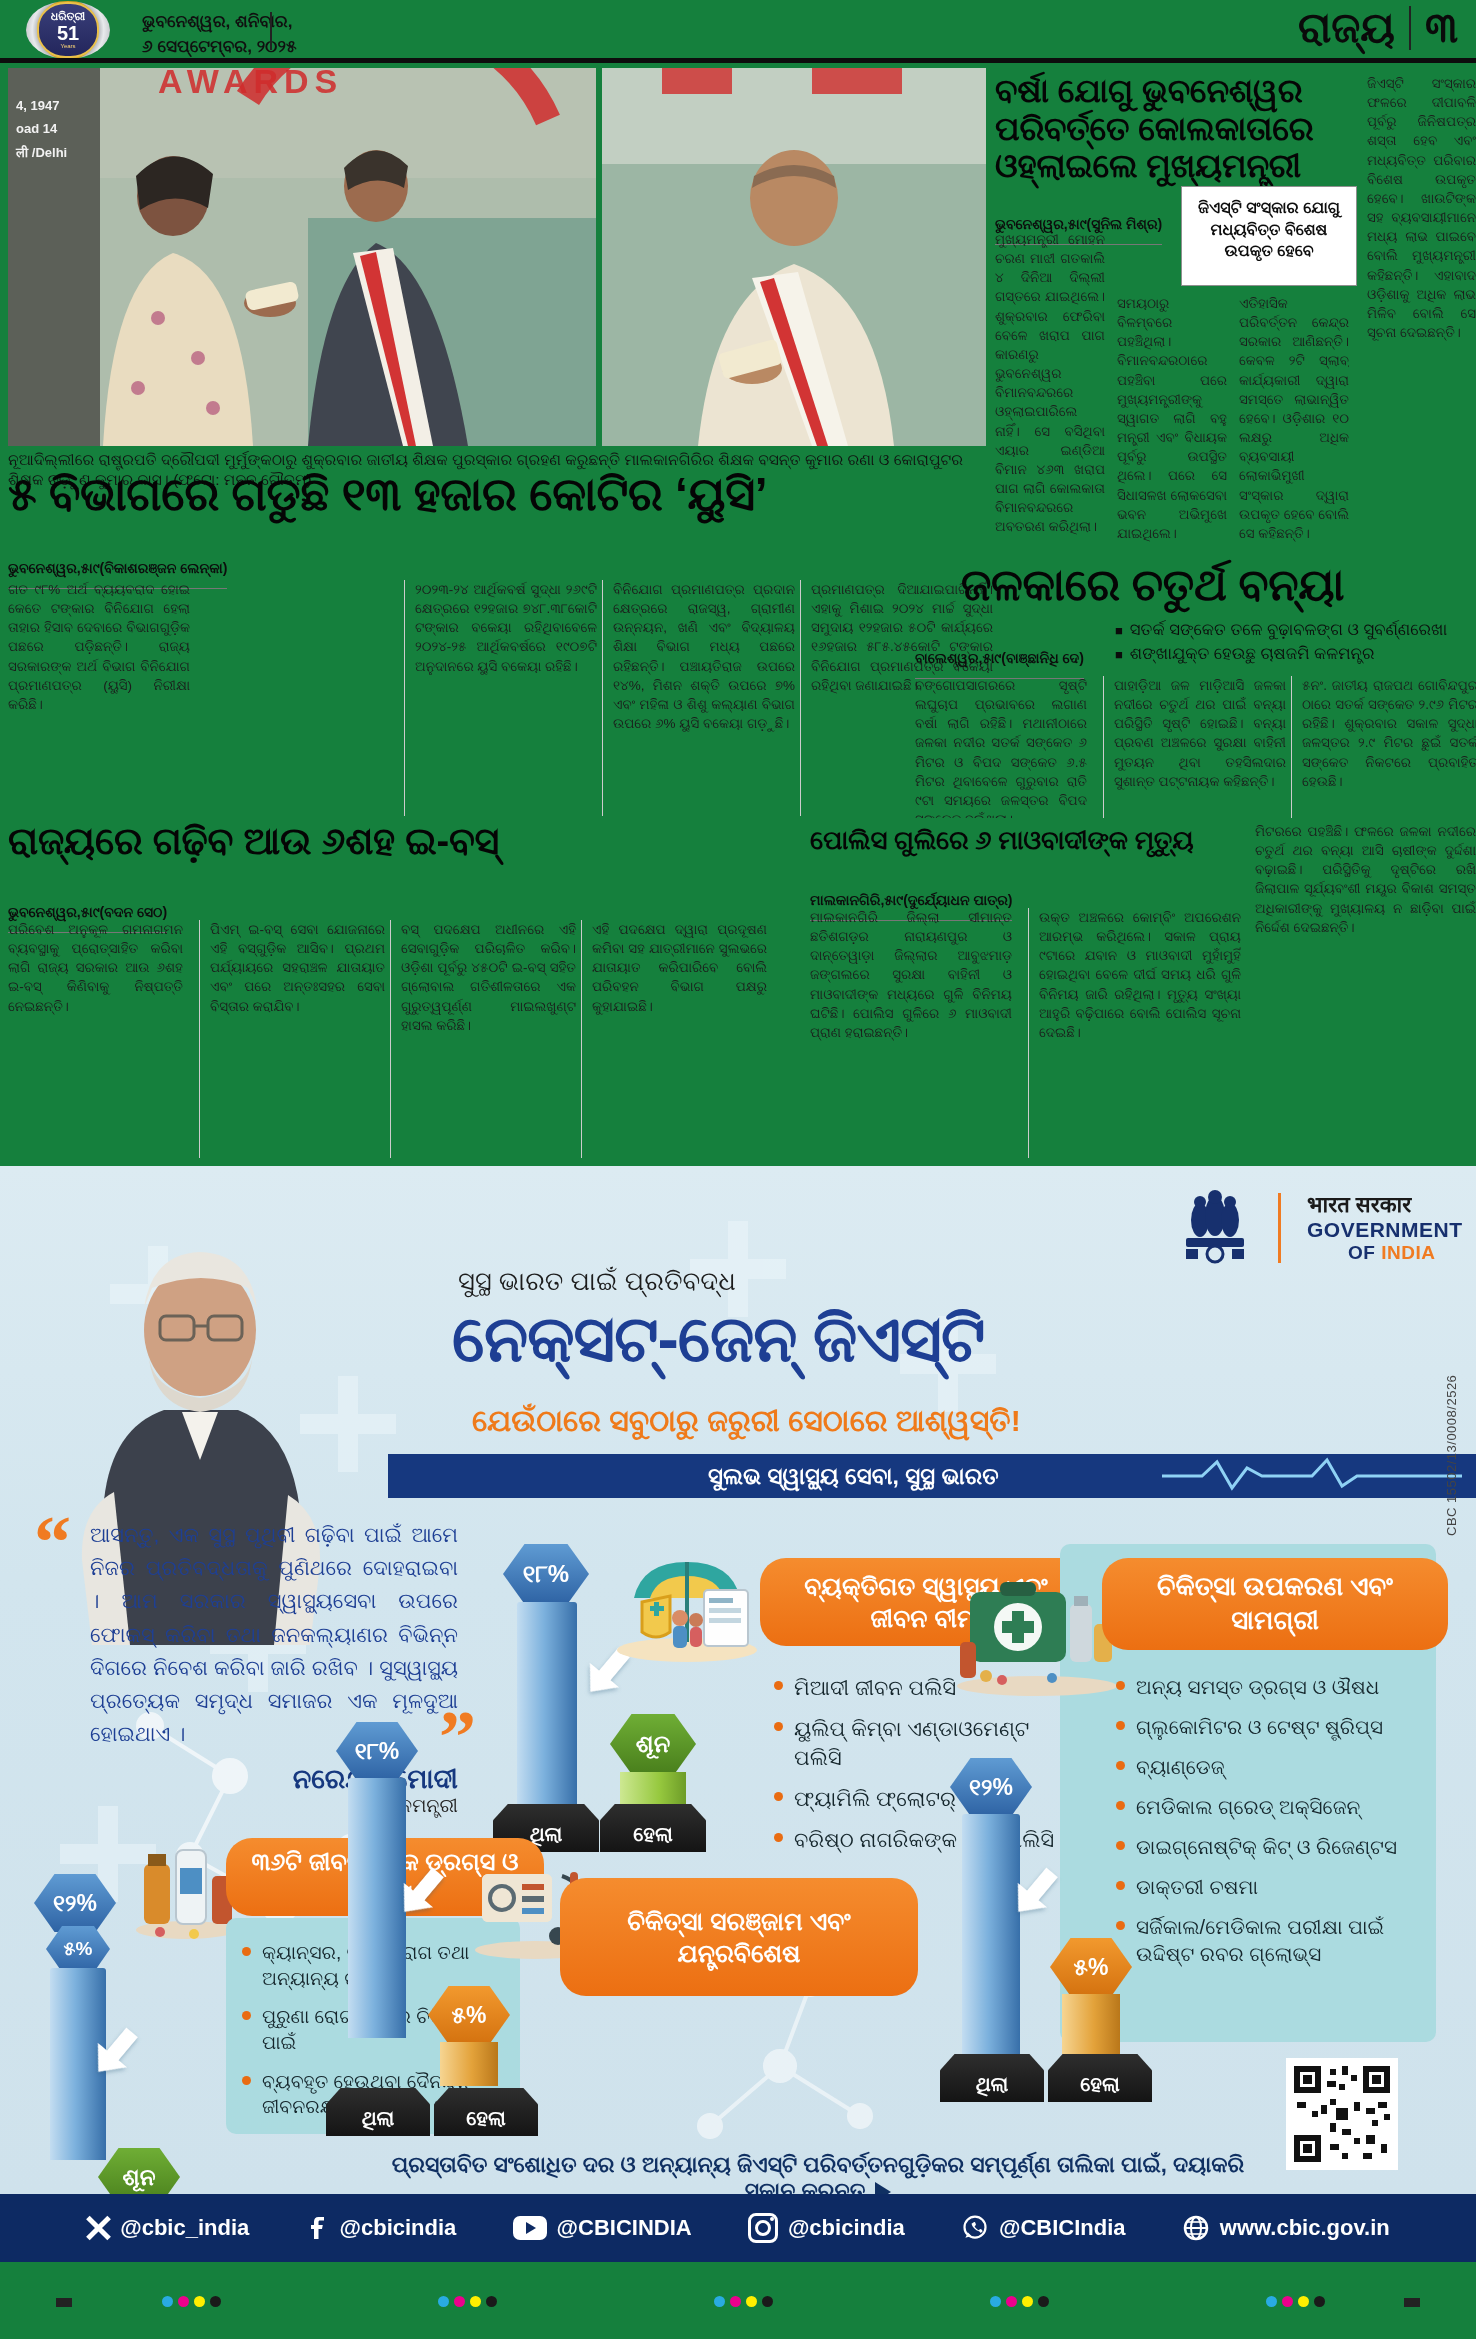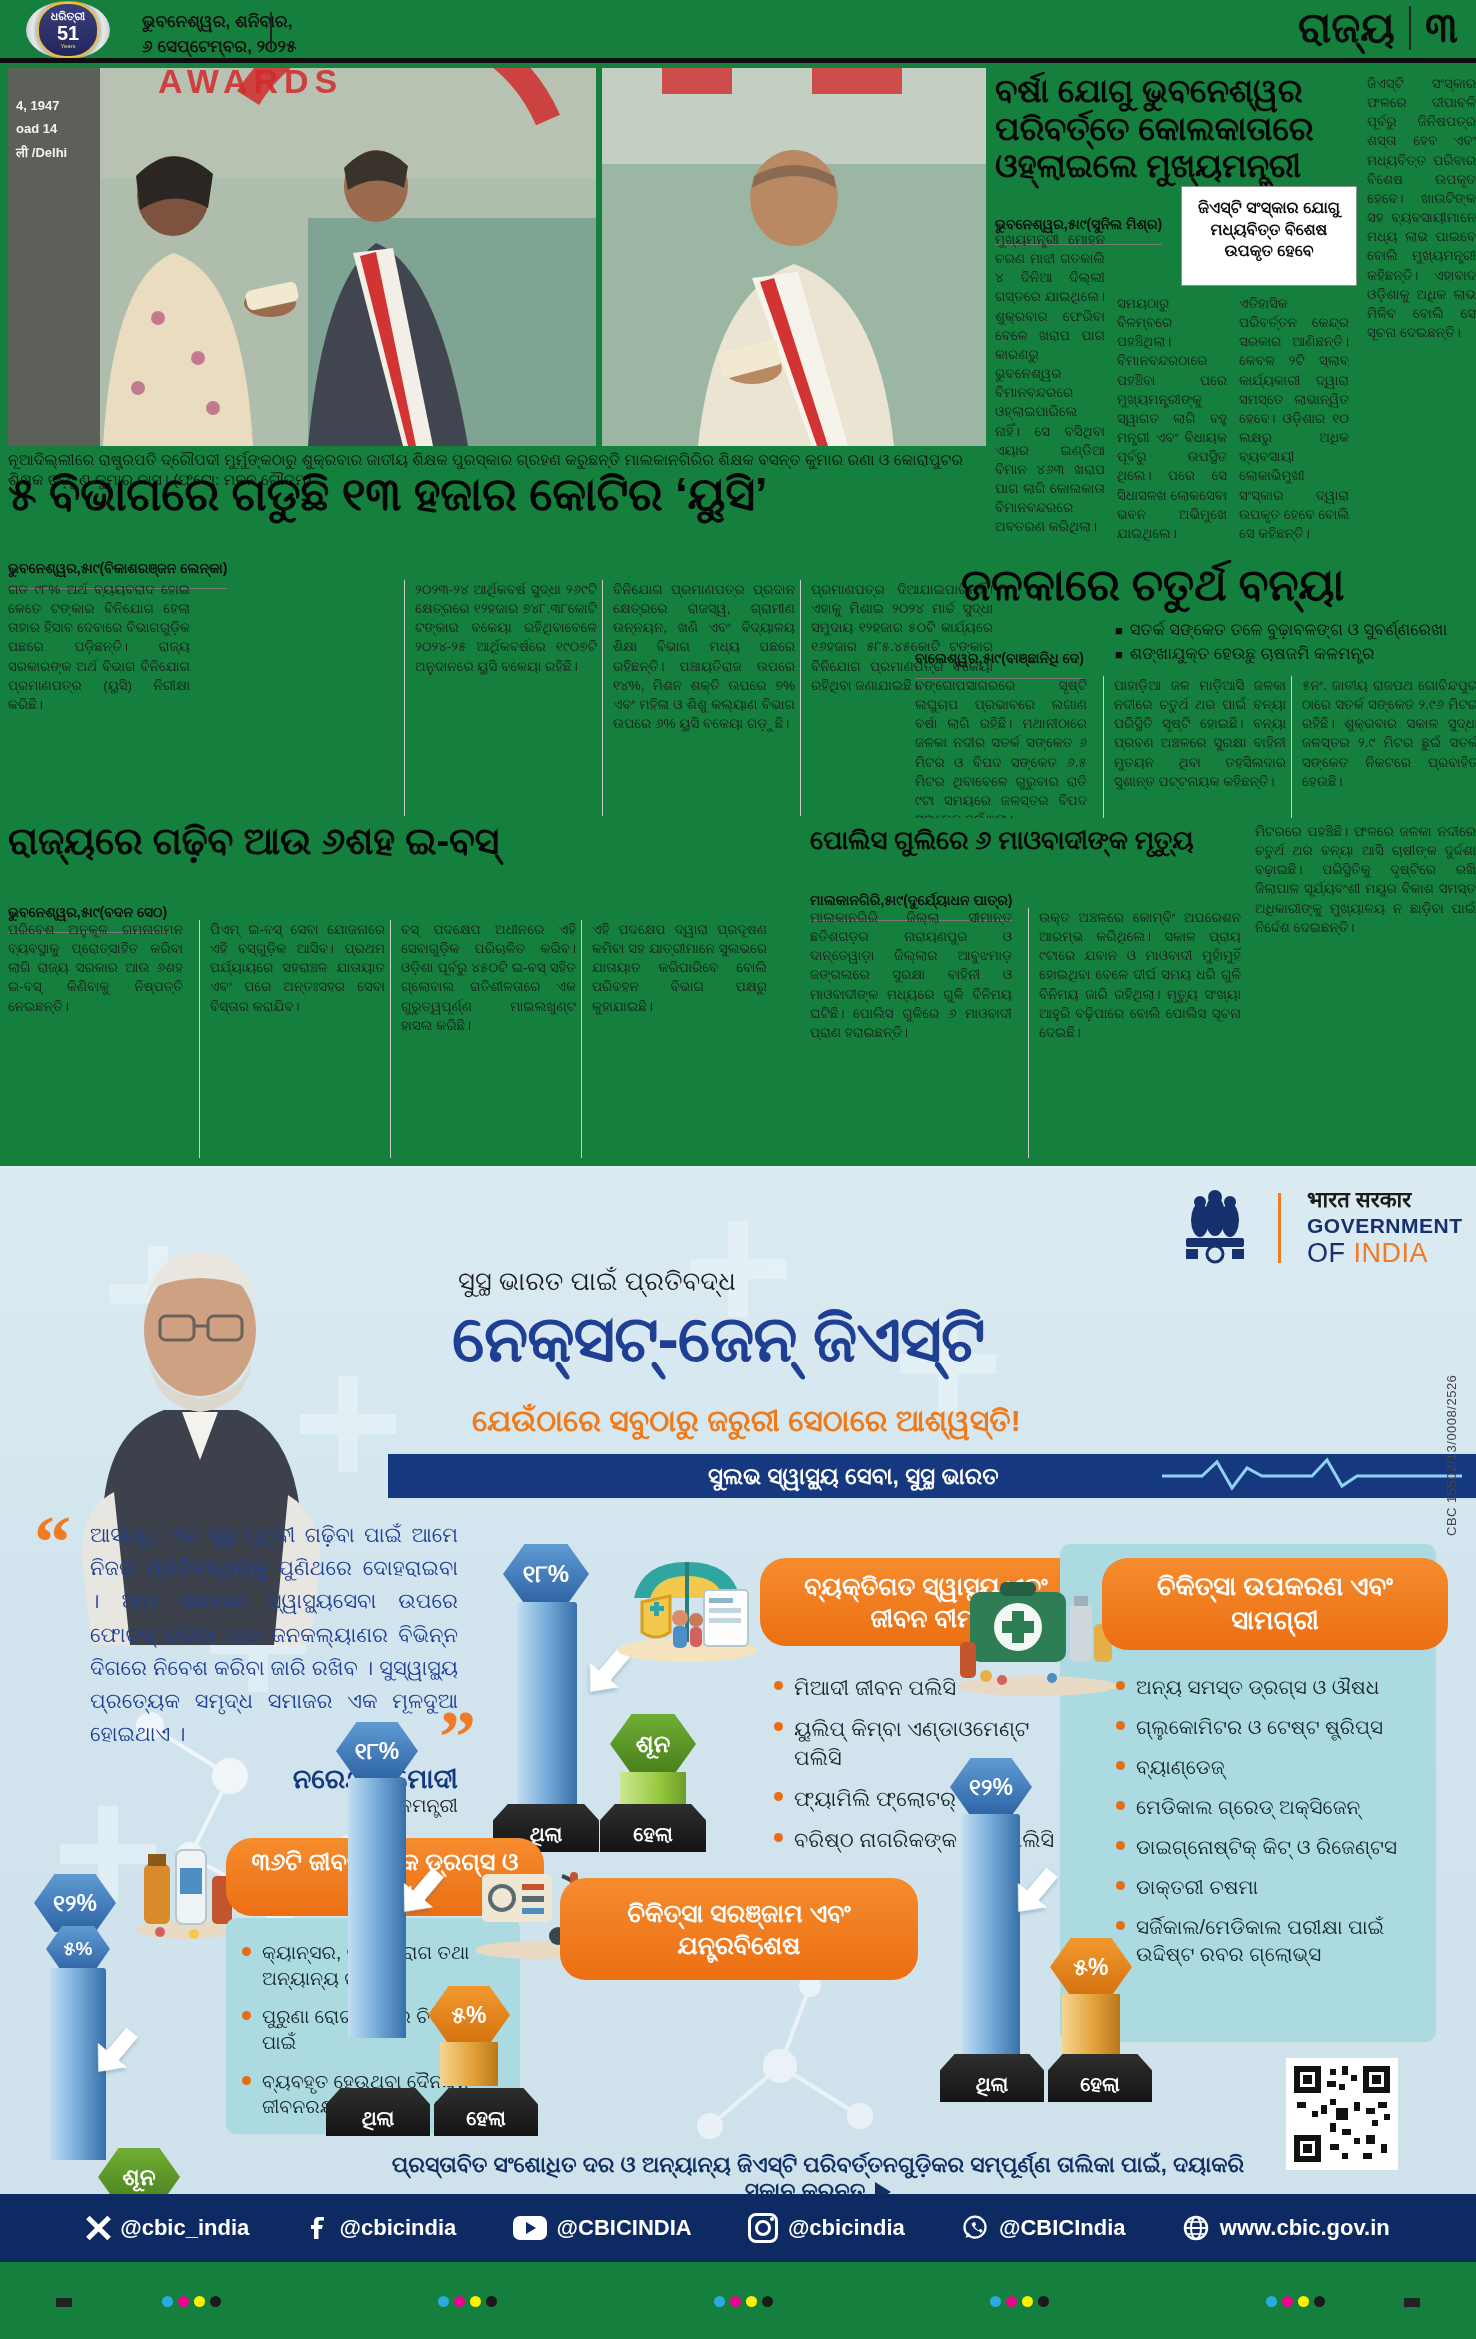--- a/index.html
+++ b/index.html
@@ -37,21 +37,21 @@
           font-weight:bold;font-size:16px;text-align:center;line-height:1.35;color:#0d0d0d;}
   .fbul{font-weight:normal;font-size:16.5px;color:#0b0b0b;line-height:1.45;}
   .fbul::before{content:'■';margin-right:7px;font-size:13px;}
   
   .ad{left:0;top:1166px;width:1476px;height:1028px;background:linear-gradient(180deg,#dcebf2,#d2e5ee 40%,#cfe2ec);overflow:hidden;}
   .plus{position:absolute;width:96px;height:96px;opacity:.5;}
   .plus::before{content:'';position:absolute;left:38px;top:0;width:20px;height:96px;background:#eef7fb;}
   .plus::after{content:'';position:absolute;left:0;top:38px;width:96px;height:20px;background:#eef7fb;}
   .gov-hindi{font-size:22px;font-weight:bold;color:#1a1a1a;line-height:1.2;}
   .gov-l1{font-size:21px;font-weight:bold;color:#17306e;letter-spacing:.5px;line-height:1.15;}
-  .gov-l2{font-size:27px;font-weight:normal;color:#17306e;letter-spacing:.5px;line-height:1.15;}
+  .gov-l2{font-size:19px;font-weight:bold;color:#17306e;letter-spacing:.5px;line-height:1.15;margin-left:41px;}
   .gov-l2 .accent{color:#f07b22;}
   .ad-tagline{font-size:26px;color:#1c1c1c;}
   .ad-title{font-size:64px;font-weight:bold;color:#1e3f94;letter-spacing:-1px;}
   .ad-sub{font-size:30px;font-weight:bold;color:#ef7a1a;}
   .ribbon{background:#16387f;display:flex;align-items:center;}
   .ribbon-text{color:#fff;font-weight:bold;font-size:23px;margin-left:320px;}
   .quote-mark{color:#f07b22;font-size:74px;font-weight:bold;line-height:.6;font-family:"Liberation Serif","DejaVu Serif",serif;}
   .quote-text{font-size:21px;color:#1e3f94;line-height:1.58;text-align:justify;}
   .quote-author{font-size:27px;font-weight:bold;color:#16387f;}
   .quote-role{font-size:19px;color:#222;}
@@ -435,21 +435,21 @@
       <rect x="12" y="18" width="70" height="48" rx="6" fill="#efe6d4" stroke="#c9b astia" stroke-width="0"></rect>
       <rect x="12" y="18" width="70" height="48" rx="6" fill="#efe6d4"></rect>
       <circle cx="32" cy="42" r="12" fill="none" stroke="#5a6a72" stroke-width="4"></circle>
       <rect x="52" y="28" width="22" height="6" fill="#c2552e"></rect>
         <rect x="52" y="40" width="22" height="6" fill="#5a6a72"></rect>
         <rect x="52" y="52" width="22" height="6" fill="#4d8fc4"></rect>
       <path d="M92 20 q20 6 18 30 q-2 24 -22 28" fill="none" stroke="#37474f" stroke-width="4"></path>
       <circle cx="88" cy="80" r="9" fill="#37474f"></circle>
       <rect x="100" y="16" width="8" height="26" rx="4" fill="#c2552e"></rect>
     </svg>
-    <div class="cardhead abs" style="left:560px;top:712px;width:330px;height:86px;font-size:25px;padding:8px 14px;">ଚିକିତ୍ସା ସରଞ୍ଜାମ ଏବଂ ଯନ୍ତ୍ରବିଶେଷ</div>
+    <div class="cardhead abs" style="left:560px;top:712px;width:330px;height:86px;font-size:25px;padding:16px 14px;">ଚିକିତ୍ସା ସରଞ୍ଜାମ ଏବଂ ଯନ୍ତ୍ରବିଶେଷ</div>
 
     <div class="abs scan-text" style="left:368px;top:986px;width:900px;text-align:center;">
       <span>ପ୍ରସ୍ତାବିତ ସଂଶୋଧିତ ଦର ଓ ଅନ୍ୟାନ୍ୟ ଜିଏସ୍ଟି ପରିବର୍ତ୍ତନଗୁଡ଼ିକର ସମ୍ପୂର୍ଣ୍ଣ ତାଲିକା  ପାଇଁ, ଦୟାକରି ସ୍କାନ କରନ୍ତୁ</span><span class="scan-arrow"></span>
     </div>
     <div class="abs" style="left:1286px;top:892px;width:112px;height:112px;background:#fff;padding:5px;box-sizing:border-box;">
       <svg width="102" height="102" viewBox="0 0 34 34">
         <rect width="34" height="34" fill="#fff"></rect>
         <g fill="#111">
           <rect x="1" y="1" width="9" height="9"></rect>
             <rect x="24" y="1" width="9" height="9"></rect>

